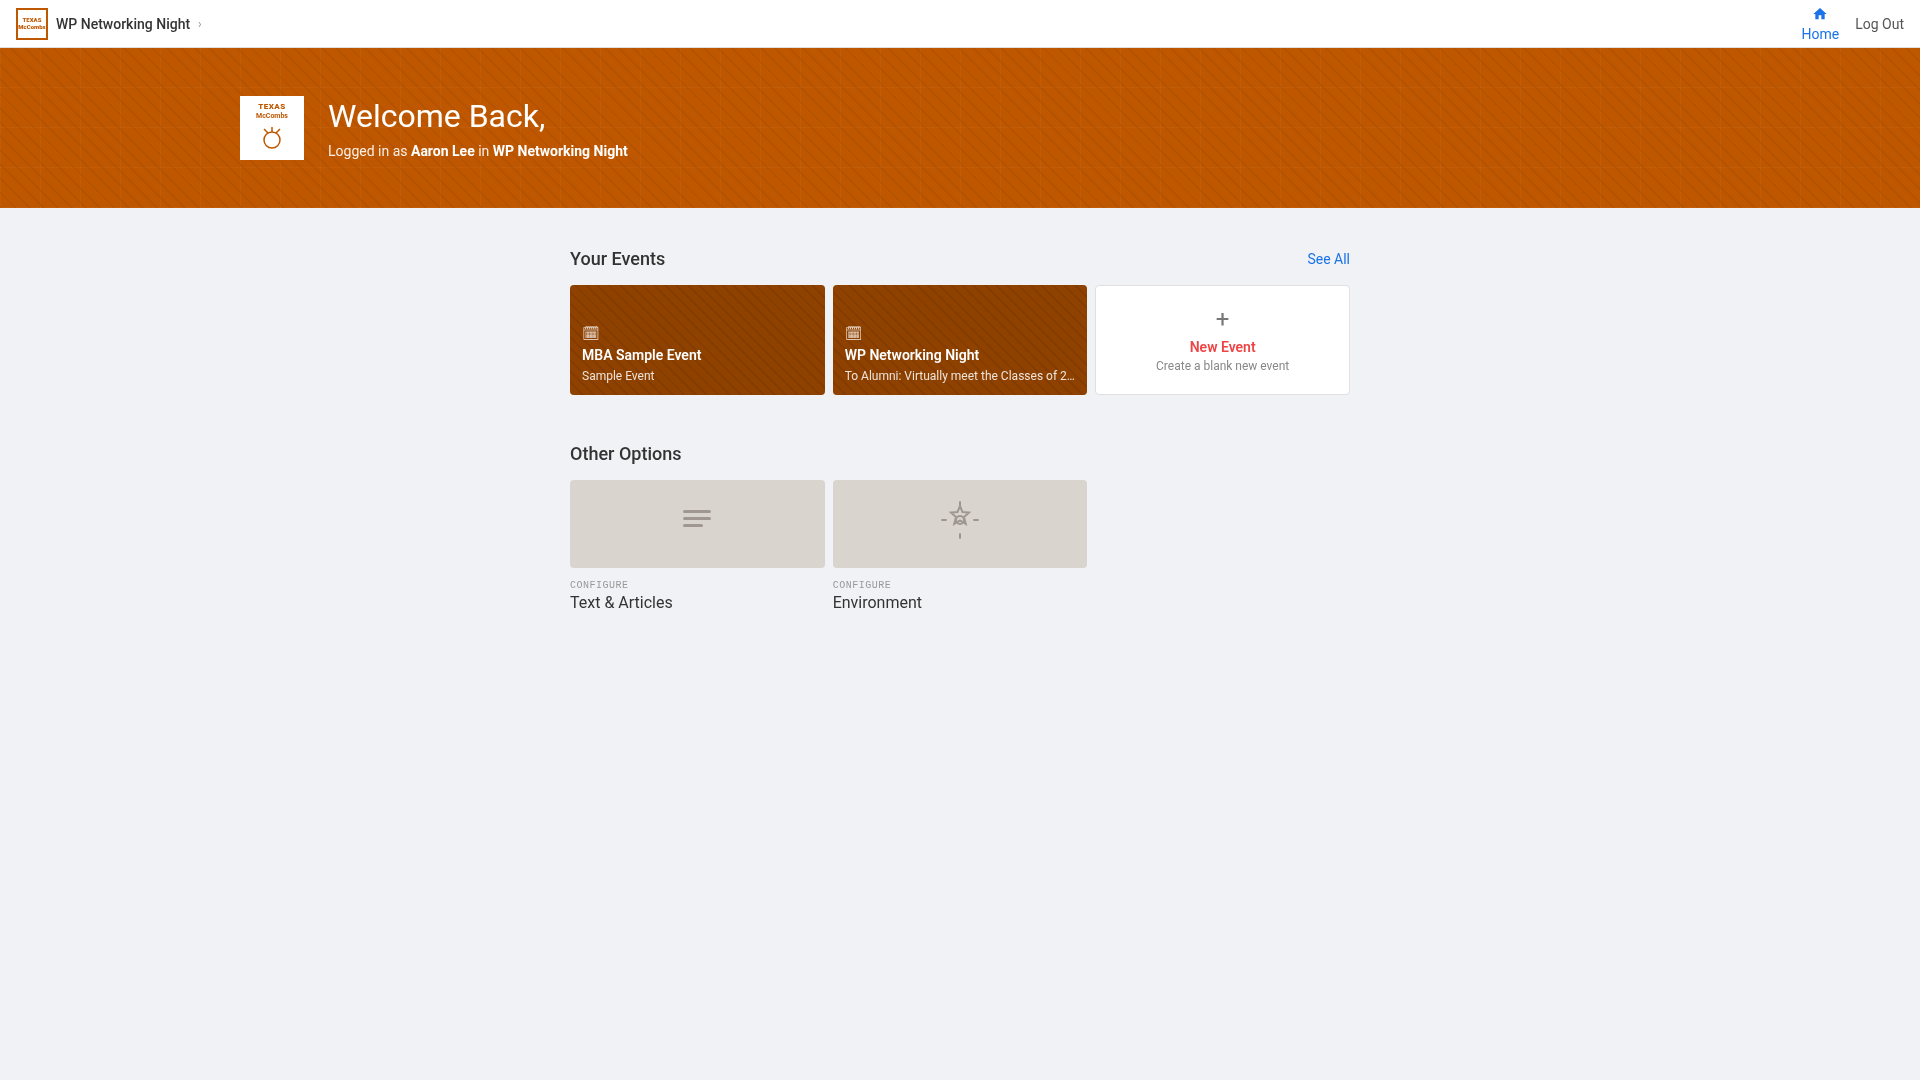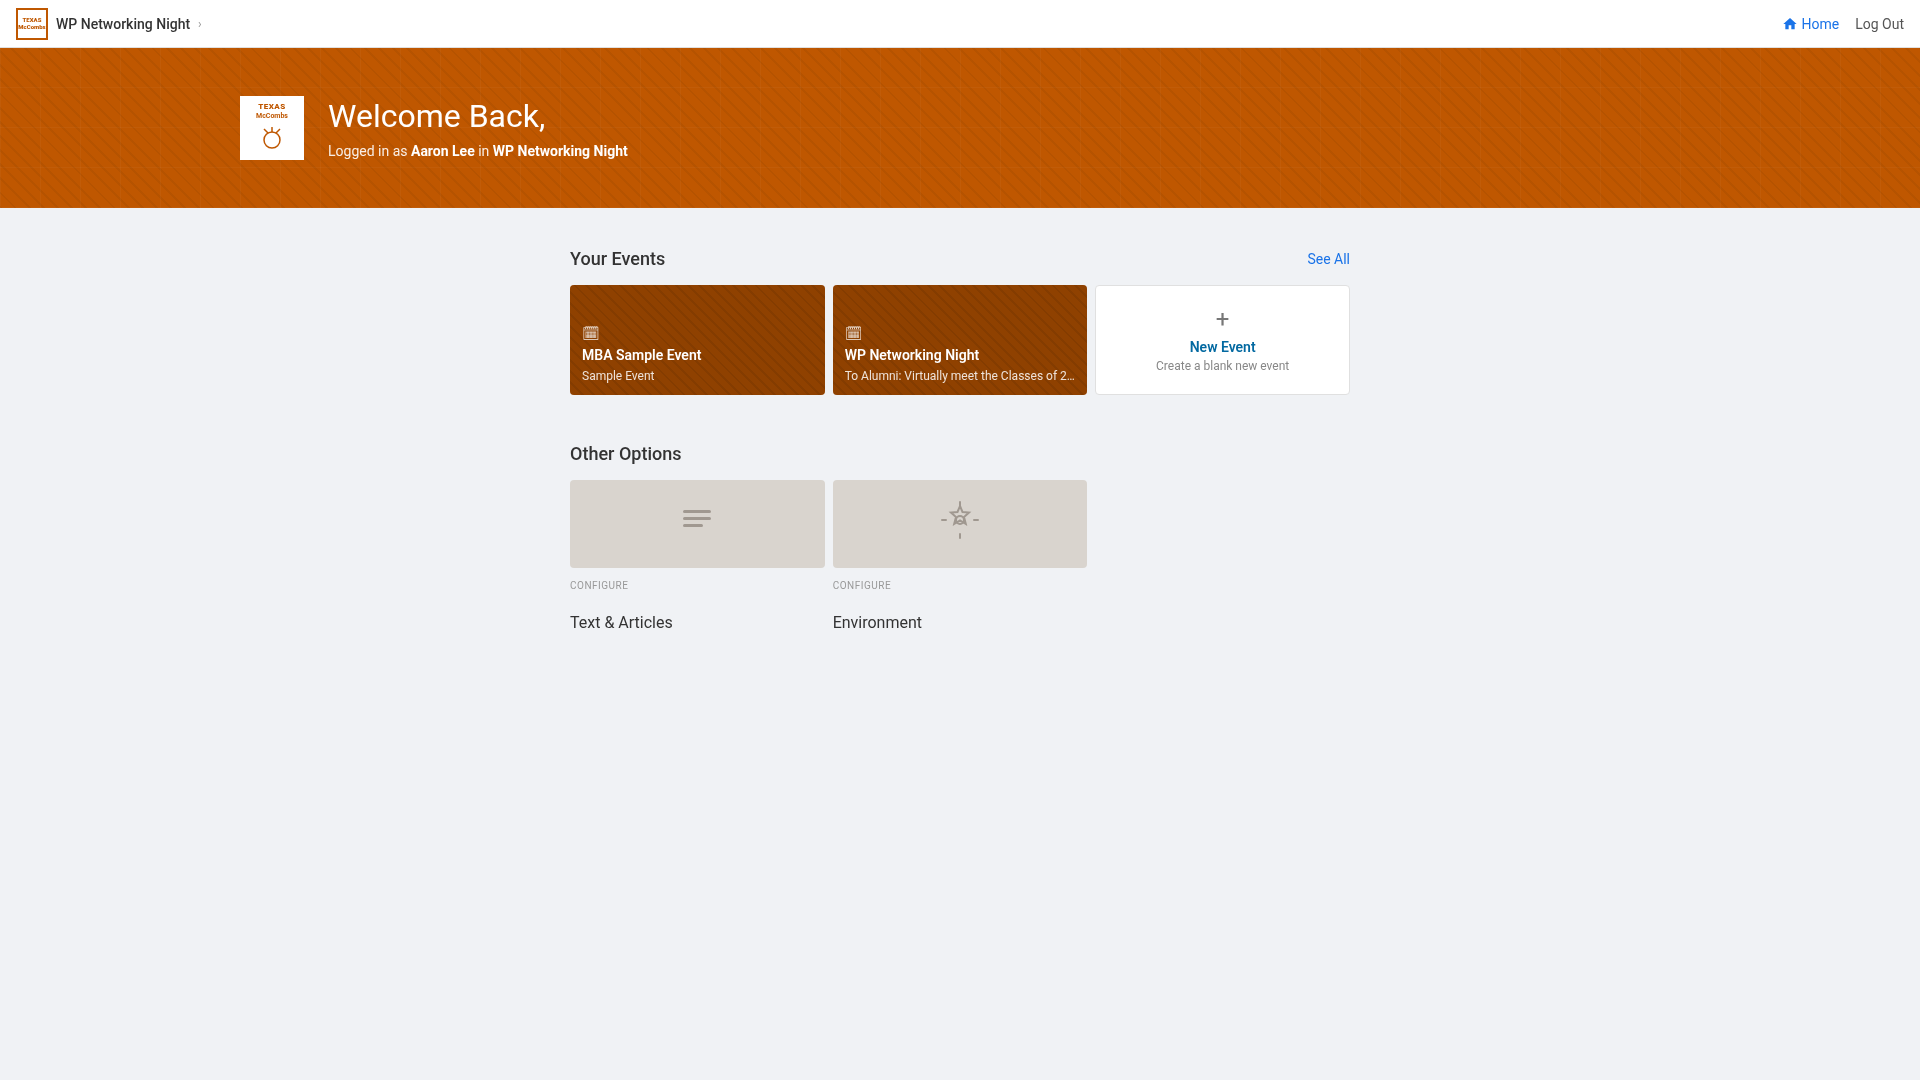--- a/index.html
+++ b/index.html
@@ -53,20 +53,21 @@
       align-items: center;
       gap: 16px;
     }
     .navbar-home {
       display: flex;
       align-items: center;
       gap: 4px;
       color: #1a73e8;
       font-size: 14px;
       cursor: pointer;
+      flex-direction: column;
     }
     .navbar-logout {
       font-size: 14px;
       color: #555;
       cursor: pointer;
     }
 
     
     .hero {
       background: #bf5700;
@@ -224,21 +225,21 @@
     }
     .new-event-plus {
       font-size: 24px;
       color: #777;
       line-height: 1;
       margin-bottom: 4px;
     }
     .new-event-title {
       font-size: 14px;
       font-weight: 600;
-      color: #0369a1;
+      color: #ef4444;
     }
     .new-event-subtitle {
       font-size: 12px;
       color: #888;
     }
 
     
     .other-options-title {
       font-size: 18px;
       color: #333;
@@ -264,21 +265,22 @@
     }
     .option-card-icon {
       font-size: 32px;
       color: #a09890;
     }
     .option-card-tag {
       font-size: 10px;
       color: #999;
       letter-spacing: 0.5px;
       text-transform: uppercase;
-      margin-bottom: 22px;
+      margin-bottom: 2px;
+      font-family: Liberation Mono, monospace;
     }
     .option-card-label {
       font-size: 16px;
       color: #333;
       font-weight: 400;
     }
   </style>
 </head>
 <body>
 

